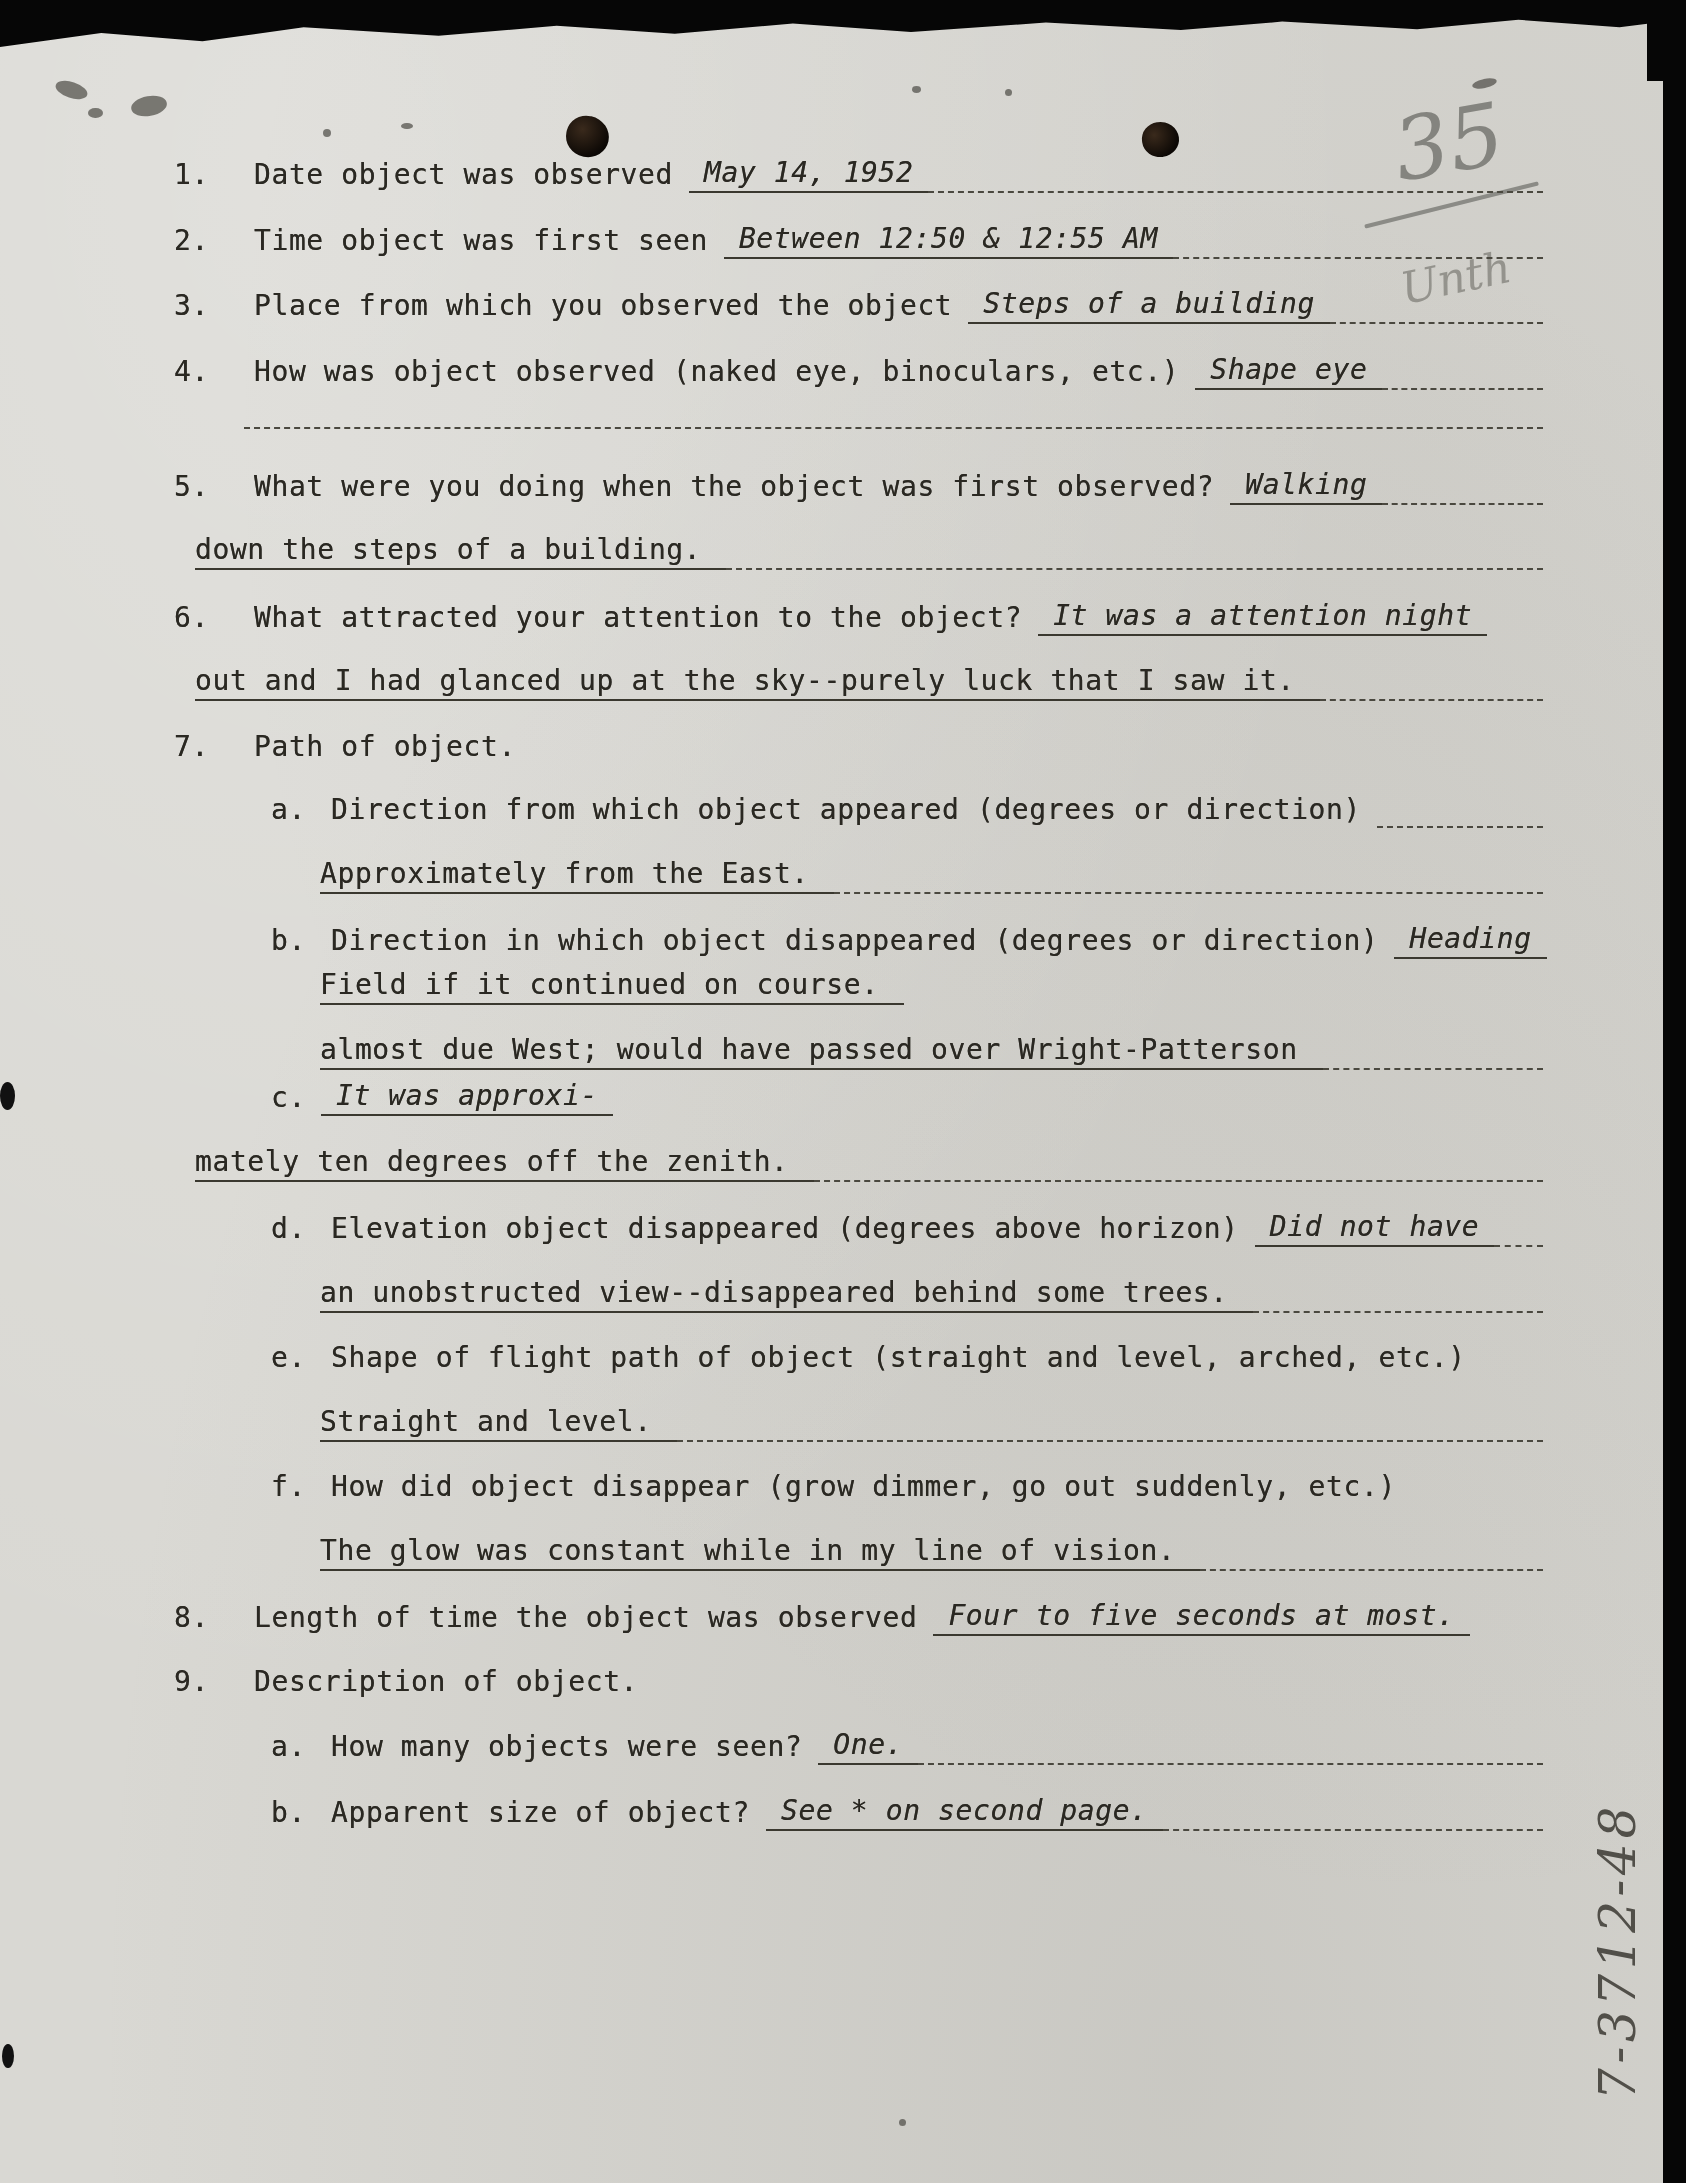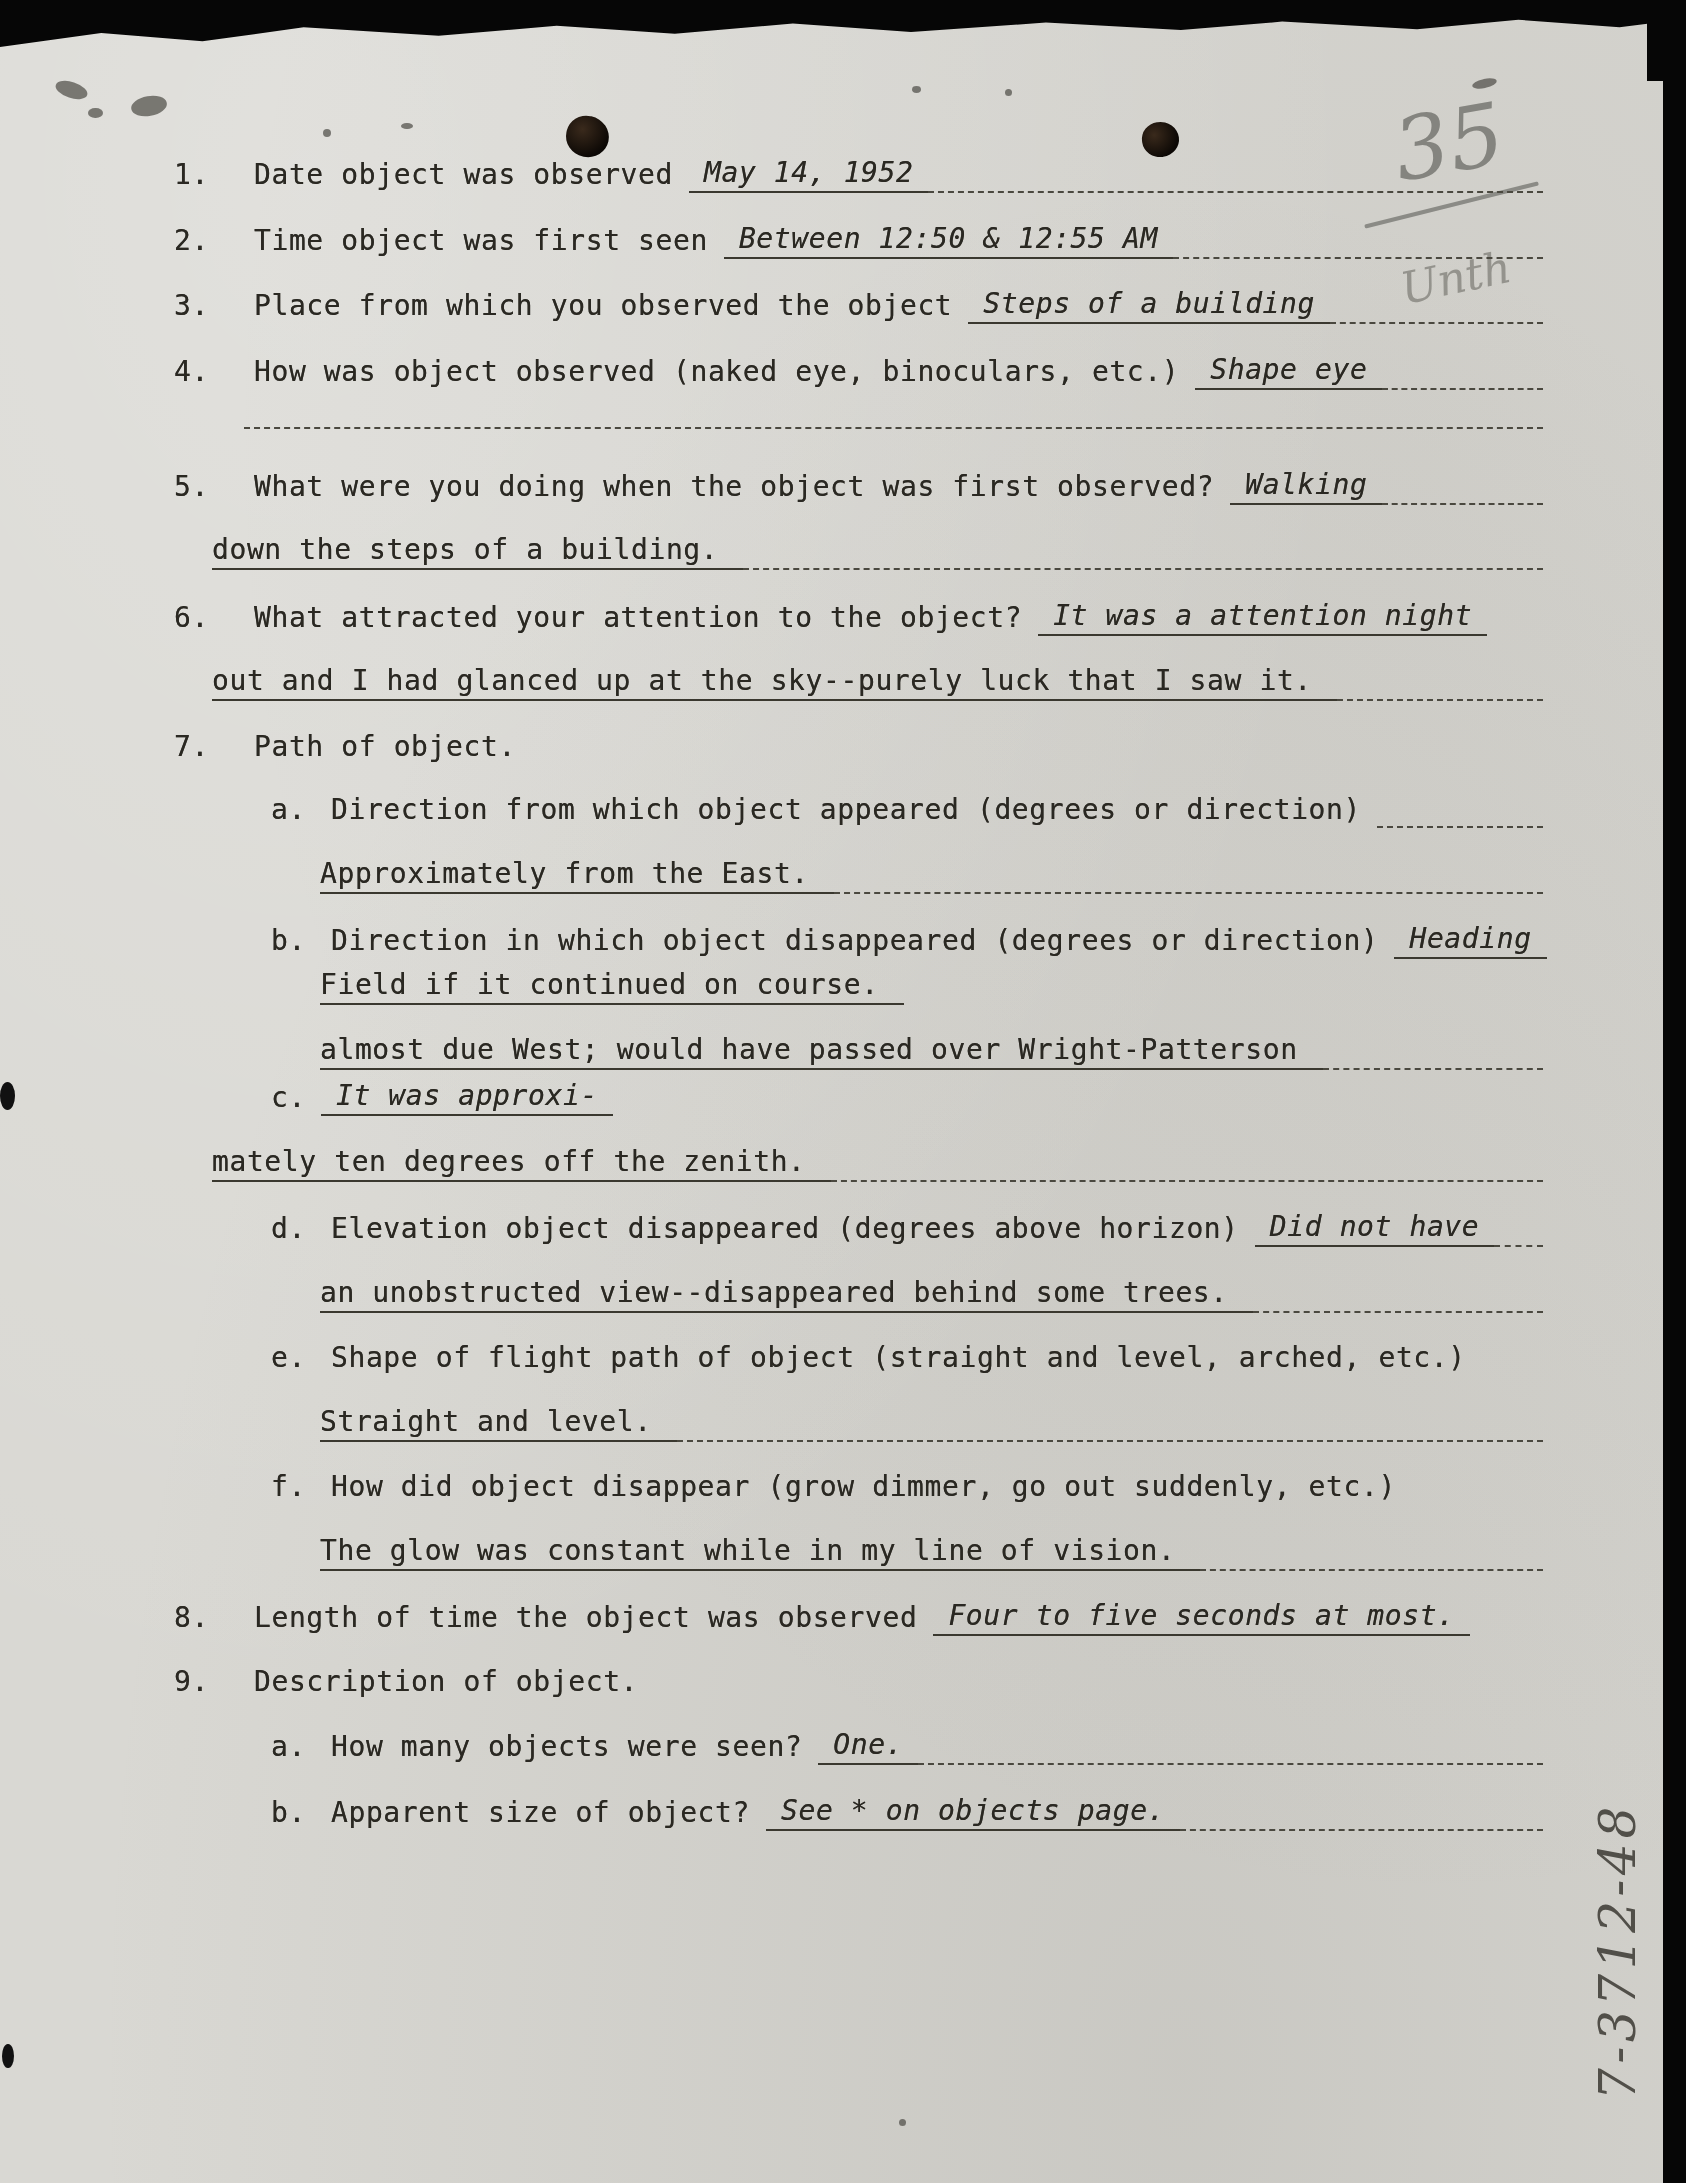--- a/index.html
+++ b/index.html
@@ -35,21 +35,21 @@
     text-shadow: 0 0 0.6px rgba(42,40,34,.75);
   }
   .q { display: flex; align-items: flex-end; margin-bottom: 26.5px; white-space: nowrap; }
   .num { flex: none; width: 70px; }
   .sub { padding-left: 97px; }
   .sub .num { width: 50px; }
   .label { flex: none; padding-right: 16px; margin-left: 10px; }
   .ans { flex: none; border-bottom: 2.3px solid #3a382f; padding: 0 15px; font-style: italic; }
   .fill { flex: 1 1 auto; border-bottom: 2.3px dashed #4a483f; min-width: 23px; }
   .cont { flex: none; border-bottom: 2.3px solid #3a382f; padding-right: 25px; }
-  .cont-main { margin-left: 38px; }
+  .cont-main { margin-left: 21px; }
   .cont-sub { margin-left: 146px; text-align: right; }
   .gap-before { margin-top: 37px; }
   .tight { margin-top: -19.6px; }
   .spacer { flex: none; width: 70px; }
   
   .hand {
     position: absolute; font-family: "DejaVu Serif", "Liberation Serif", serif;
     font-style: italic;
   }
   .hw-35 { left: 1394px; top: 92px; font-size: 86px; color: #84847f; transform: rotate(-10deg); }
@@ -224,18 +224,18 @@
   <div class="q sub">
     <span class="num">a.</span>
     <span class="label">How many objects were seen?</span>
     <span class="ans">One.</span>
     <span class="fill"></span>
   </div>
 
   <div class="q sub">
     <span class="num">b.</span>
     <span class="label">Apparent size of object?</span>
-    <span class="ans">See * on objects page.</span>
+    <span class="ans">See * on second page.</span>
     <span class="fill"></span>
   </div>
 
 </div>
 
 
 </body></html>

